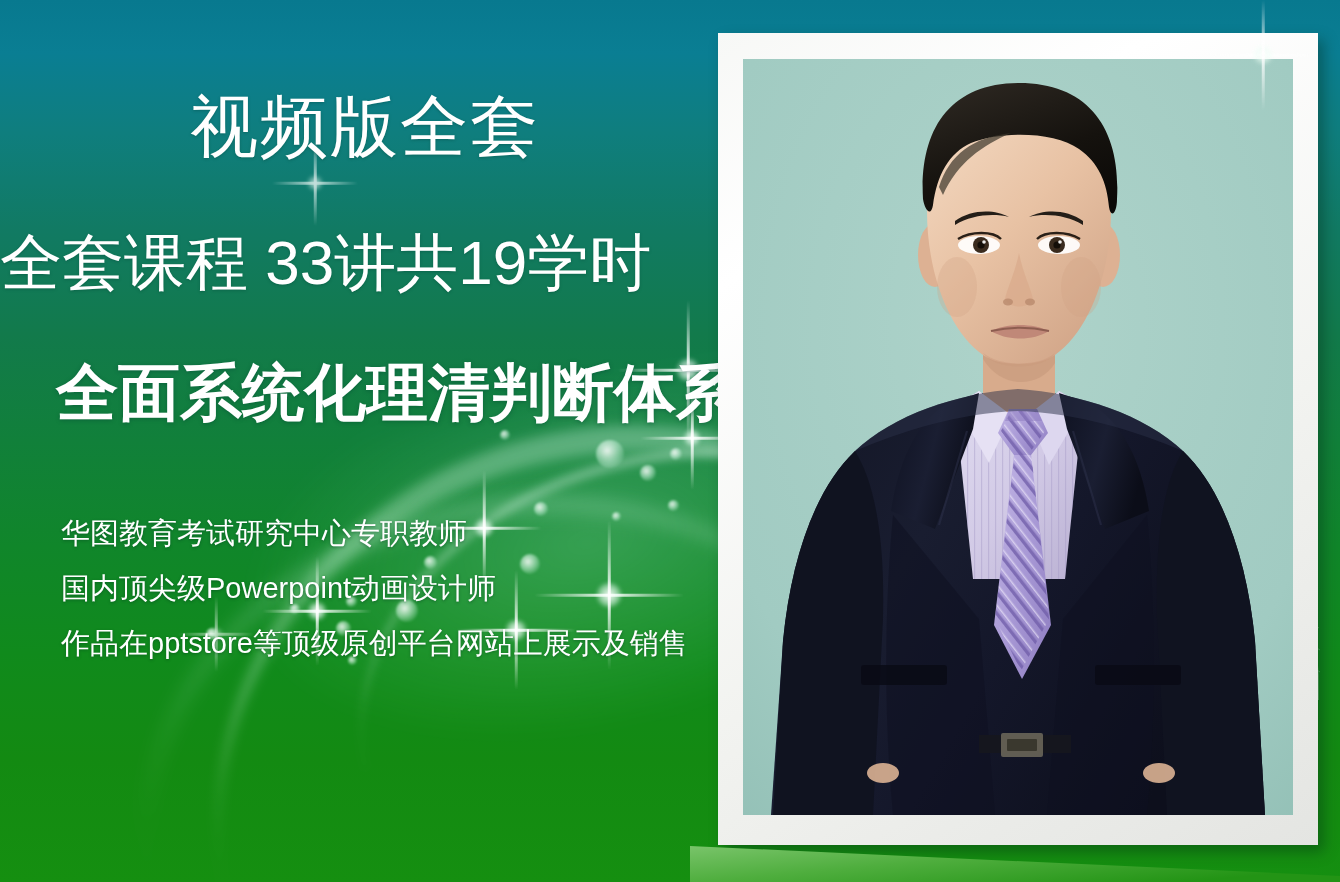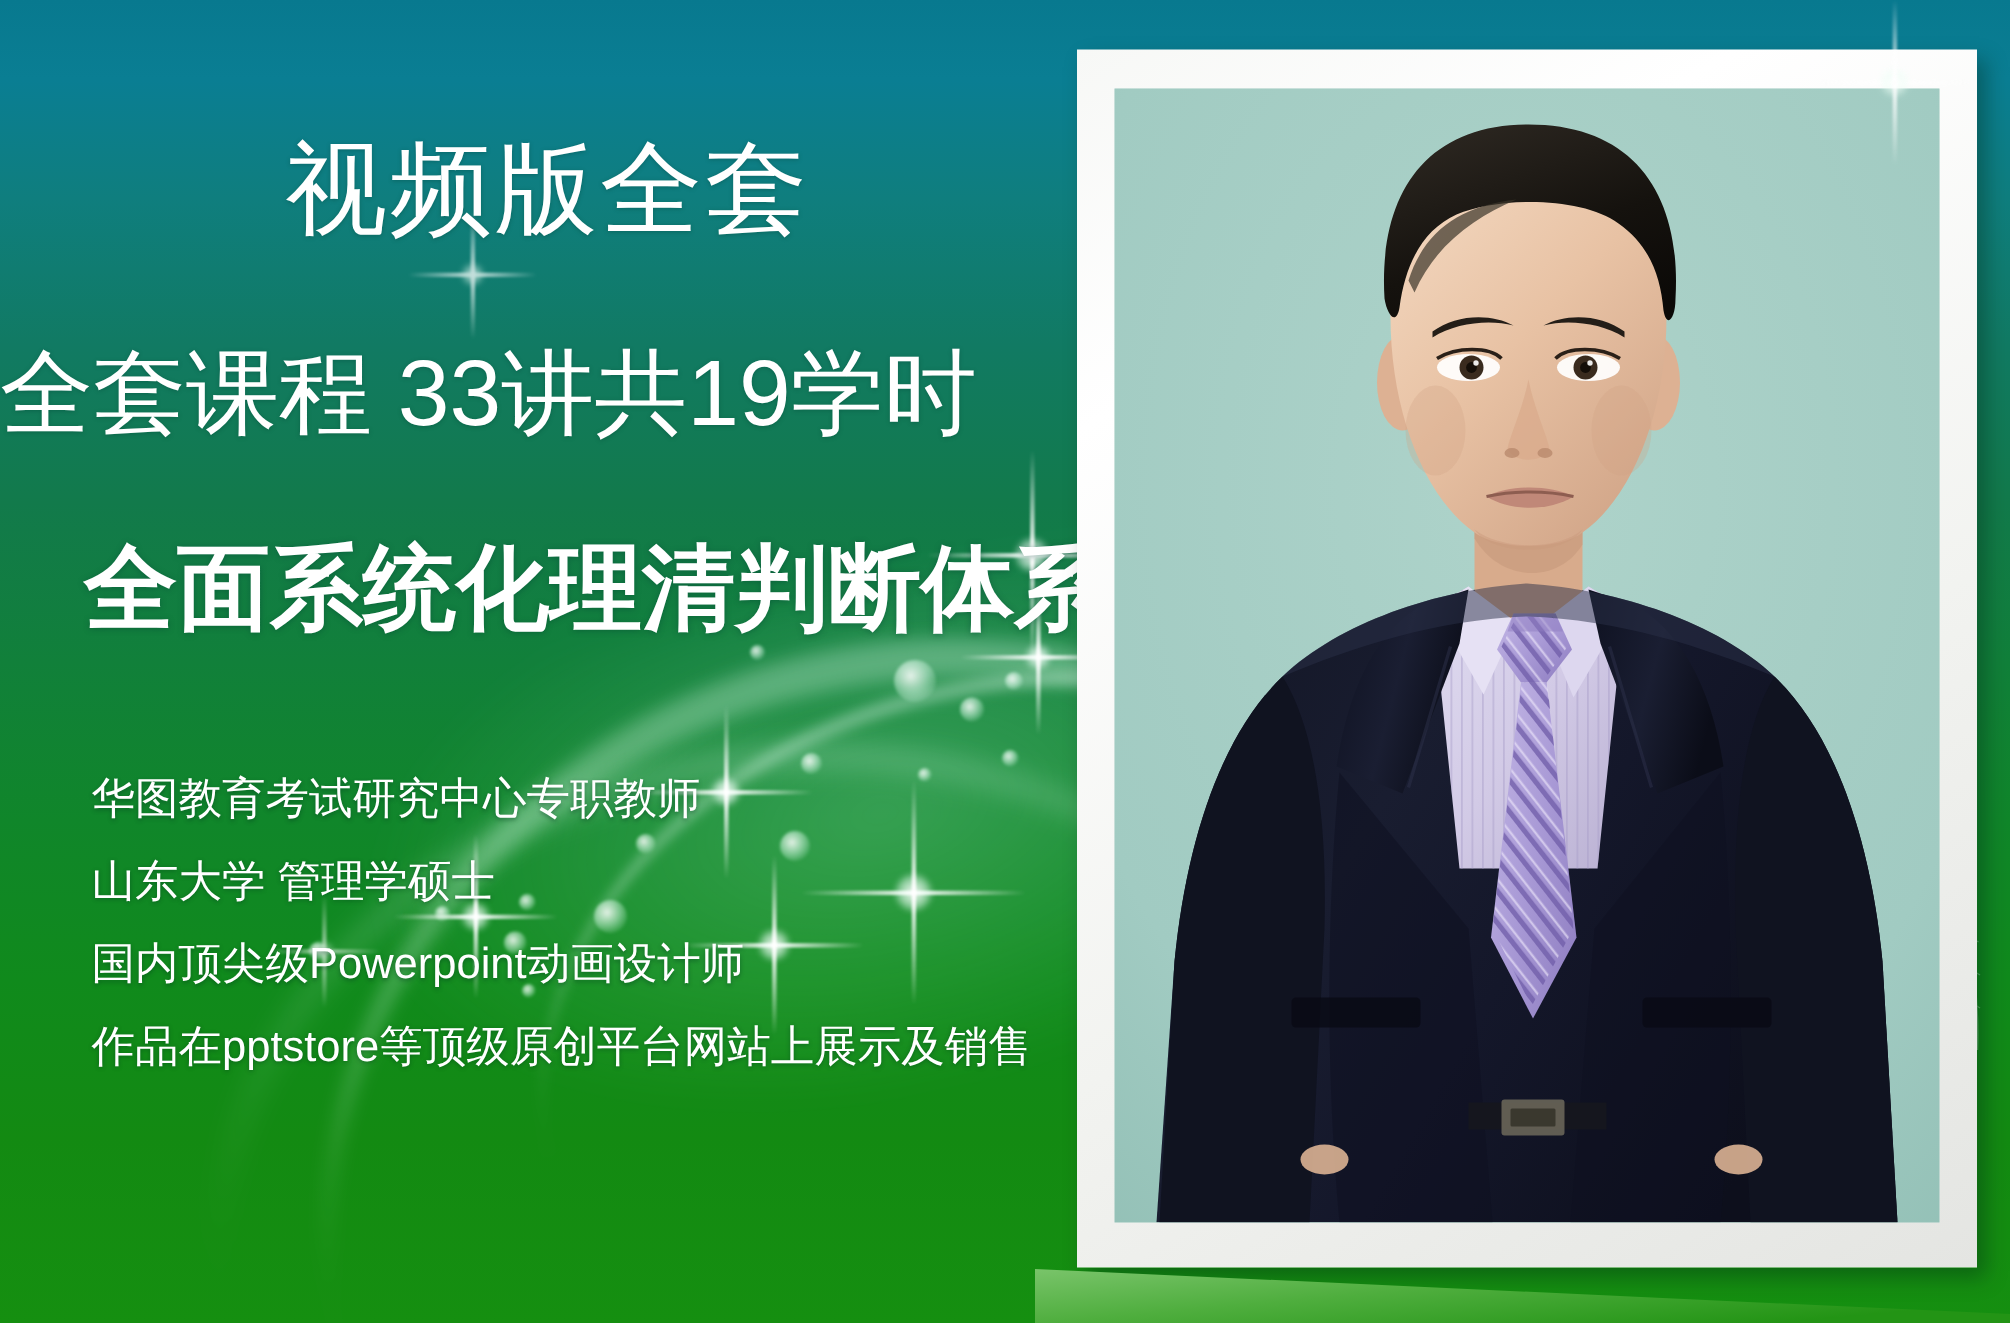--- a/index.html
+++ b/index.html
@@ -297,21 +297,20 @@
   </svg>
 
   <div class="headline-block">
     <div class="title-main">视频版全套</div>
     <div class="title-sub1">全套课程 33讲共19学时</div>
     <div class="title-sub2">全面系统化理清判断体系</div>
   </div>
 
   <div class="credentials">
     <div class="credential-line">华图教育考试研究中心专职教师</div>
-    <div class="credential-line">山东大学 管理学硕士</div>
     <div class="credential-line">国内顶尖级Powerpoint动画设计师</div>
     <div class="credential-line">作品在pptstore等顶级原创平台网站上展示及销售</div>
   </div>
 
   <div class="photo-frame">
     <div class="photo-inner">
       <svg class="portrait-svg" viewBox="0 0 550 756" preserveAspectRatio="xMidYMax slice">
         <defs>
           <linearGradient id="gSuit" x1="0" y1="0" x2="1" y2="0.5">
             <stop offset="0%" stop-color="#121524"></stop>

